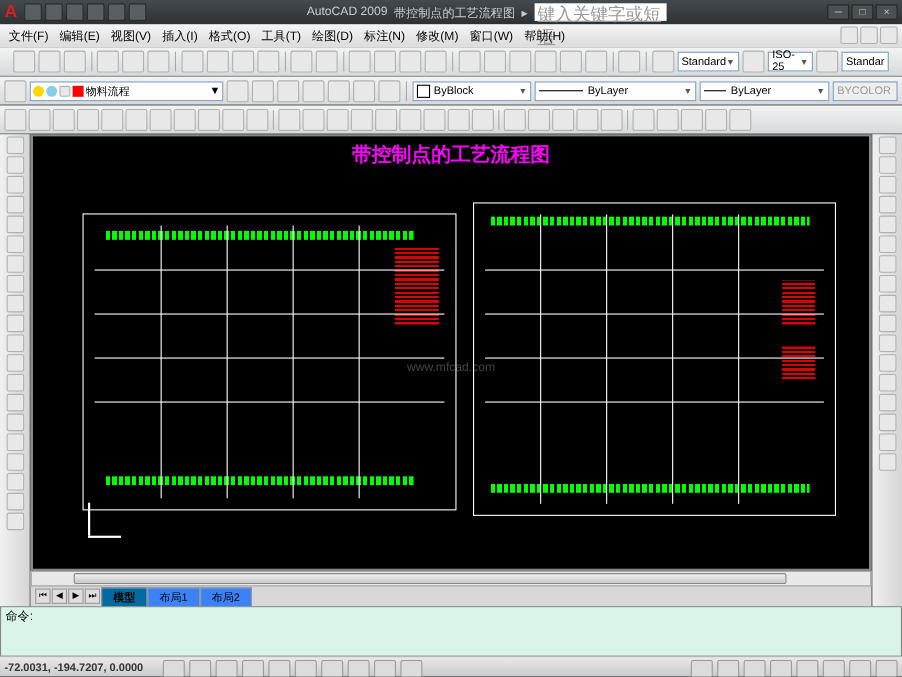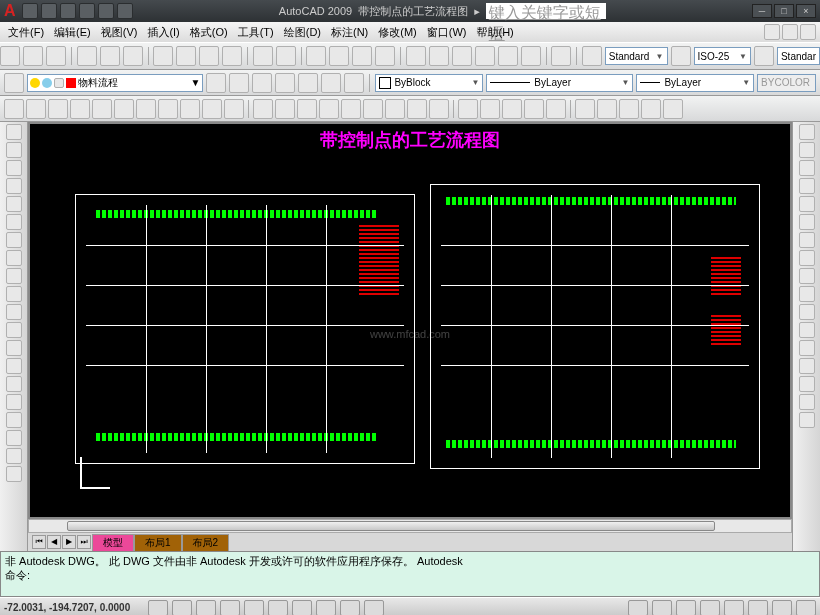--- a/index.html
+++ b/index.html
@@ -7,21 +7,21 @@
 .titlebar { height: 22px; background: linear-gradient(#454a4e,#2d3134); display: flex; align-items: center; padding: 0 4px; color: #ccc; }
 .titlebar .logo { color: #d62222; font-weight: bold; font-size: 16px; margin-right: 6px; }
 .titlebar .qat { display: flex; gap: 3px; }
 .titlebar .qat .qbtn { width: 16px; height: 16px; background: #5a5f63; border: 1px solid #2a2d2f; border-radius: 2px; }
 .titlebar .title { flex: 1; text-align: left; display: flex; justify-content: center; align-items: center; gap: 6px; }
 .titlebar .searchbox { background: #fff; width: 120px; height: 16px; font-size: 16px; padding: 0 3px; color: #999; text-decoration: underline; }
 .titlebar .winbtns { display: flex; gap: 2px; }
 .titlebar .winbtns div { width: 20px; height: 14px; background: #4b5054; border: 1px solid #222; text-align: center; line-height: 12px; font-size: 9px; }
 .menubar { height: 20px; background: linear-gradient(#f5f5f5,#dcdcdc); display: flex; align-items: center; padding: 0 4px; gap: 2px; font-size: 11px; }
 .menubar .mitem { padding: 0 4px; }
-.toolbar-row { height: 28px; background: linear-gradient(#f2f3f3,#d8d9da); border-top: 1px solid #fff; border-bottom: 1px solid #999; display: flex; align-items: center; padding: 0 0; gap: 3px; }
+.toolbar-row { height: 28px; background: linear-gradient(#f2f3f3,#d8d9da); border-top: 1px solid #fff; border-bottom: 1px solid #999; display: flex; align-items: center; padding: 0 12px; gap: 3px; }
 .tbtn { width: 20px; height: 20px; background: #e8e8e8; border: 1px solid #b0b0b0; border-radius: 2px; flex-shrink: 0; }
 .tbtn.sm { width: 16px; height: 16px; }
 .sep { width: 1px; height: 18px; background: #aaa; margin: 0 2px; }
 .combo { height: 18px; background: #fff; border: 1px solid #7a9dbf; display: flex; align-items: center; padding: 0 3px; font-size: 10px; }
 .combo .arrow { margin-left: auto; font-size: 8px; color: #555; }
 .layer-row { height: 26px; background: linear-gradient(#f2f3f3,#d8d9da); border-bottom: 1px solid #999; display: flex; align-items: center; padding: 0 4px; gap: 3px; }
 .layer-combo { width: 180px; height: 18px; background: #fff; border: 1px solid #7a9dbf; display: flex; align-items: center; gap: 2px; padding: 0 2px; font-size: 10px; }
 .layer-combo .swatch { width: 10px; height: 10px; background: #ff0; }
 .layer-combo .bulb { width: 10px; height: 10px; background: #ffd700; border-radius: 50%; }
 .layer-combo .sun { width: 10px; height: 10px; background: #87ceeb; border-radius: 50%; }
@@ -42,22 +42,22 @@
 .red-block { position: absolute; background: repeating-linear-gradient(0deg,#d00,#d00 2px,transparent 2px,transparent 4px); }
 .ucs { position: absolute; left: 50px; bottom: 30px; }
 .ucs .xaxis { position: absolute; width: 30px; height: 2px; background: #fff; }
 .ucs .yaxis { position: absolute; width: 2px; height: 30px; background: #fff; bottom: 0; }
 .watermark { position: absolute; top: 45%; left: 50%; transform: translate(-50%,-50%); color: rgba(255,255,255,0.35); font-size: 26px; font-weight: bold; pointer-events: none; }
 .watermark-url { position: absolute; top: 52%; left: 50%; transform: translateX(-50%); color: rgba(255,255,255,0.25); font-size: 11px; }
 .scrollbar-h { height: 14px; background: #d8d8d8; display: flex; align-items: center; }
 .scrollbar-h .track { flex: 1; background: #e8e8e8; height: 14px; position: relative; border: 1px solid #aaa; }
 .scrollbar-h .thumb { position: absolute; left: 5%; width: 85%; height: 10px; top: 1px; background: linear-gradient(#f0f0f0,#c8c8c8); border: 1px solid #888; border-radius: 2px; }
 .tabs { height: 18px; background: #d8d8d8; display: flex; align-items: center; padding: 0 4px; gap: 0; font-size: 10px; }
-.tabs .tab { padding: 1px 10px; background: #a16207; border: 1px solid #999; border-bottom: none; }
-.tabs .tab.active { background: #ec4899; font-weight: normal; }
+.tabs .tab { padding: 1px 10px; background: #3b82f6; border: 1px solid #999; border-bottom: none; }
+.tabs .tab.active { background: #0369a1; font-weight: bold; }
 .tabs .nav { width: 14px; height: 14px; background: #ddd; border: 1px solid #999; margin-right: 1px; text-align: center; line-height: 12px; font-size: 8px; }
 .cmdline { height: 46px; background: #d9f5e8; border: 1px solid #888; padding: 2px 4px; font-size: 11px; font-family: monospace; line-height: 14px; overflow: hidden; }
 .statusbar { height: 20px; background: linear-gradient(#e8e8e8,#c8c8c8); display: flex; align-items: center; padding: 0 4px; gap: 4px; font-size: 10px; border-top: 1px solid #fff; }
 .statusbar .coord { width: 140px; color: #333; font-weight: bold; }
 .statusbar .sb-btn { width: 20px; height: 16px; background: #dcdcdc; border: 1px solid #999; border-radius: 2px; }
 .colorbox { width: 12px; height: 12px; border: 1px solid #000; display: inline-block; }
 </style>
 </head>
 <body>
 
@@ -320,21 +320,20 @@
     <div class="tbtn sm"></div>
     <div class="tbtn sm"></div>
     <div class="tbtn sm"></div>
     <div class="tbtn sm"></div>
     <div class="tbtn sm"></div>
     <div class="tbtn sm"></div>
   </div>
 </div>
 
 <div class="cmdline">
-  <div>非 Autodesk DWG。  此 DWG 文件由非 Autodesk 开发或许可的软件应用程序保存。  Autodesk</div>
   <div>命令:</div>
 </div>
 
 <div class="statusbar">
   <span class="coord">-72.0031, -194.7207, 0.0000</span>
   <div class="sb-btn"></div>
   <div class="sb-btn"></div>
   <div class="sb-btn"></div>
   <div class="sb-btn"></div>
   <div class="sb-btn"></div>

